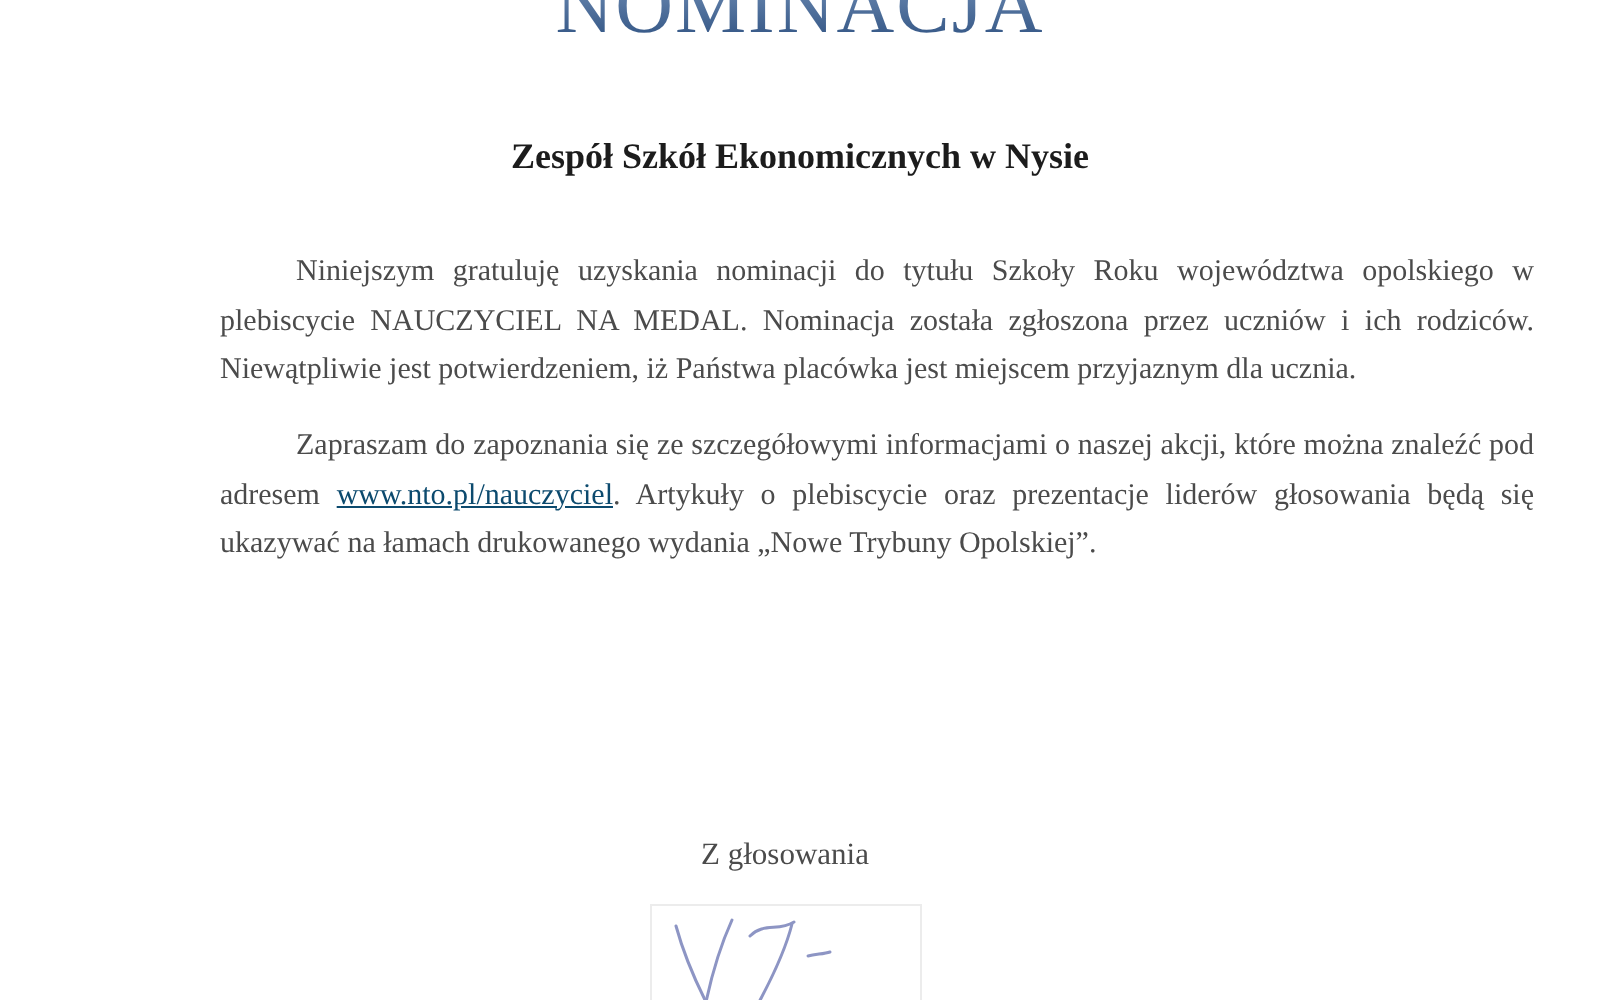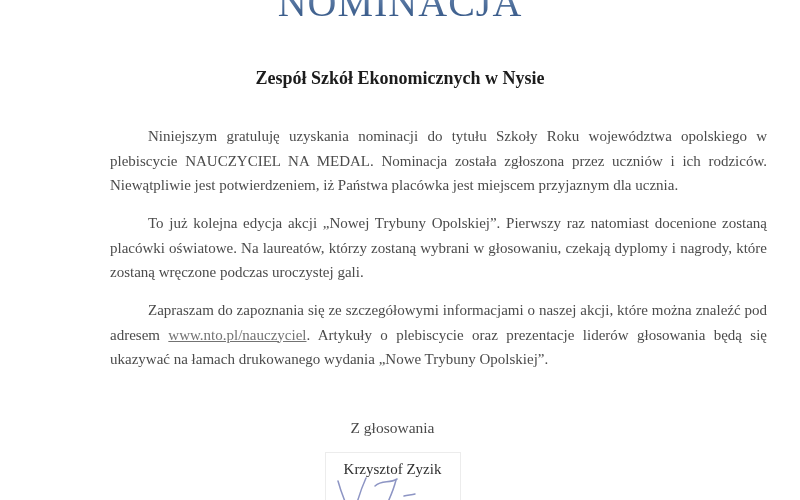--- a/index.html
+++ b/index.html
@@ -29,21 +29,21 @@
   }
 
   .doc-body {
     position: absolute; top: 124px; left: 78px; width: 657px;
     font-size: 15px; line-height: 24.5px; color: #4b4b4b;
     text-align: justify;
     margin-left: 32px;
   }
   .doc-body p { margin: 0 0 13.5px 0; text-indent: 38px; }
 
-  .doc-link { color: #737373; text-decoration: underline; cursor: pointer; }
+  .doc-link { color: #0c4a6e; text-decoration: underline; cursor: pointer; }
 
   .sig-column {
     position: absolute; top: 417px; left: 0; width: 785px;
     text-align: center;
     font-size: 15.5px; line-height: 22px; color: #4b4b4b;
   }
   .sig-box {
     display: inline-block; margin-top: 13px;
     width: 134px; height: 70px;
     border: 1px solid #ececec; background: #ffffff;
@@ -56,28 +56,26 @@
 <body>
 
 <div class="page">
 
   <div class="doc-title">NOMINACJA</div>
 
   <div class="doc-heading">Zespół Szkół Ekonomicznych w Nysie</div>
 
   <div class="doc-body">
     <p>Niniejszym gratuluję uzyskania nominacji do tytułu Szkoły Roku województwa opolskiego w plebiscycie NAUCZYCIEL NA MEDAL. Nominacja została zgłoszona przez uczniów i ich rodziców. Niewątpliwie jest potwierdzeniem, iż Państwa placówka jest miejscem przyjaznym dla ucznia.</p>
-    <p>To już kolejna edycja akcji „Nowej Trybuny Opolskiej”. Pierwszy raz natomiast docenione zostaną placówki oświatowe. Na laureatów, którzy zostaną wybrani w głosowaniu, czekają dyplomy i nagrody, które zostaną wręczone podczas uroczystej gali.</p>
     <p><span>Zapraszam do zapoznania się ze szczegółowymi informacjami o naszej akcji, które można znaleźć pod adresem </span><a class="doc-link" href="#" title="www.nto.pl/nauczyciel">www.nto.pl/nauczyciel</a><span>. Artykuły o plebiscycie oraz prezentacje liderów głosowania będą się ukazywać na łamach drukowanego wydania „Nowe Trybuny Opolskiej”.</span></p>
   </div>
 
   <div class="sig-column">
     <div>Z głosowania</div>
     <div class="sig-box">
-      <div class="sig-name">Krzysztof Zyzik</div>
       <svg class="sig-svg" width="134" height="44" viewBox="0 0 134 44">
         <g fill="none" stroke="#8d95c4" stroke-width="1.5" stroke-linecap="round">
           <path d="M12,4 C15,15 20,28 27,42"></path>
           <path d="M40,1 C35,12 30,28 27,42"></path>
           <path d="M49,9 C56,2 63,7 71,2"></path>
           <path d="M70,3 C67,15 60,30 53,43"></path>
           <path d="M78,19 C82,18 86,18 89,17"></path>
         </g>
       </svg>
     </div>

